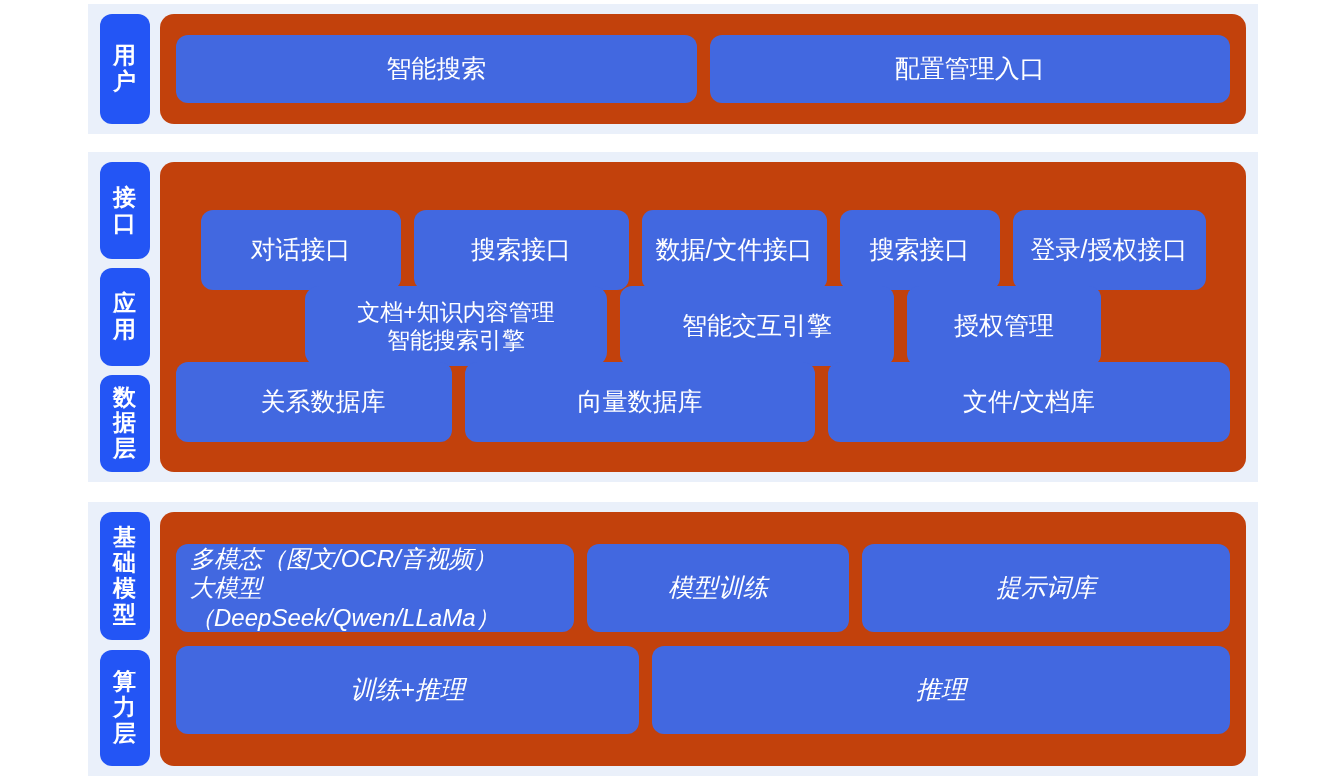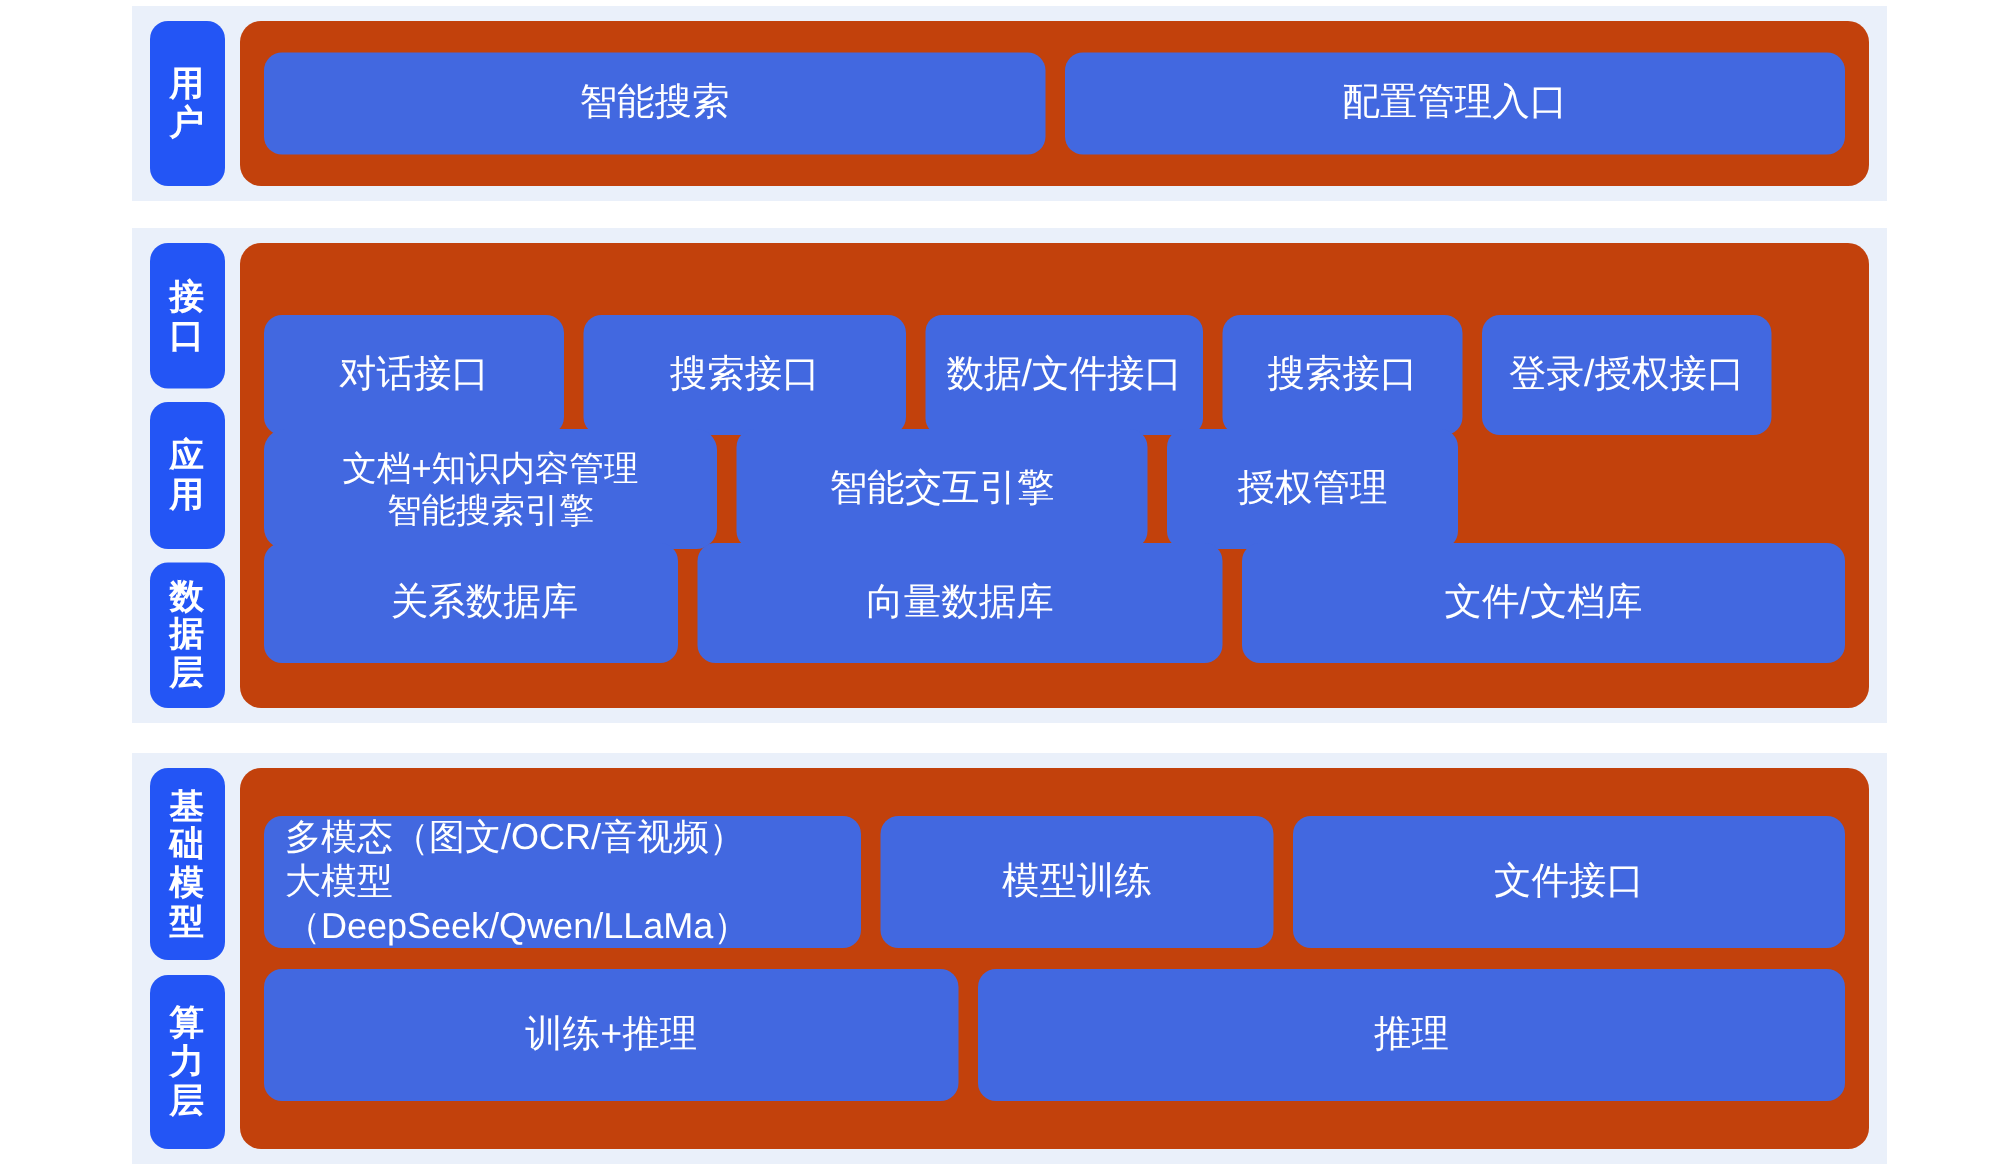--- a/index.html
+++ b/index.html
@@ -100,21 +100,21 @@
   #section-user { top: 4px; height: 130px; }
   #section-user .tab { height: 100%; font-size: 23px; }
   #section-user .panel { padding: 16px; }
   #section-user .card { height: 68px; flex: 1 1 0; }
 
   
   #section-mid { top: 152px; height: 330px; }
   #section-mid .tab-col { gap: 9px; justify-content: space-between; }
   #section-mid .tab { flex: 1 1 0; font-size: 23px; }
   #section-mid .panel { padding: 16px 16px; gap: 14px; }
-  #section-mid .row { height: 62px; }
+  #section-mid .row { height: 62px; justify-content: center; }
   #section-mid .card { height: 80px; }
 
   
   .c-dialog      { flex: 0 0 200px; }
   .c-generate    { flex: 0 0 215px; }
   .c-datafile    { flex: 0 0 185px; border-radius: 11px; }
   .c-search-api  { flex: 0 0 160px; }
   .c-auth-api    { flex: 0 0 193px; }
 
   
@@ -126,21 +126,21 @@
   
   .c-rdb         { flex: 0 0 276px; padding-left: 28px; }
   .c-vdb         { flex: 0 0 350px; }
   .c-filedb      { flex: 1 1 auto; }
 
   
   #section-base { top: 502px; height: 274px; }
   #section-base .tab-col { gap: 10px; }
   #section-base .tab.tab-tall { flex: 0 0 128px; }
   #section-base .tab.tab-short { flex: 1 1 auto; }
-  #section-base .panel { padding: 16px; gap: 14px; }
+  #section-base .panel { padding: 16px; gap: 14px; font-style: italic; }
   #section-base .row { height: 88px; }
   #section-base .card { height: 88px; }
 
   .c-multimodal { flex: 0 0 398px; font-size: 24px; line-height: 1.22; text-align: left; justify-content: flex-start; padding-left: 14px; }
   .c-train      { flex: 0 0 262px; }
   .c-modelmgmt  { flex: 1 1 auto; }
   .c-trainInfer { flex: 0 0 463px; }
   .c-infer      { flex: 1 1 auto; }
 </style>
 </head>
@@ -230,21 +230,21 @@
             <span>层</span>
           </span>
       </div>
     </div>
     <div class="panel">
 
       <div class="row">
         <div class="card c-multimodal">多模态（图文/OCR/音视频）
 大模型（DeepSeek/Qwen/LLaMa）</div>
         <div class="card c-train">模型训练</div>
-        <div class="card c-modelmgmt">文件接口</div>
+        <div class="card c-modelmgmt">提示词库</div>
       </div>
 
       <div class="row">
         <div class="card c-trainInfer">训练+推理</div>
         <div class="card c-infer">推理</div>
       </div>
 
     </div>
   </div>
 

